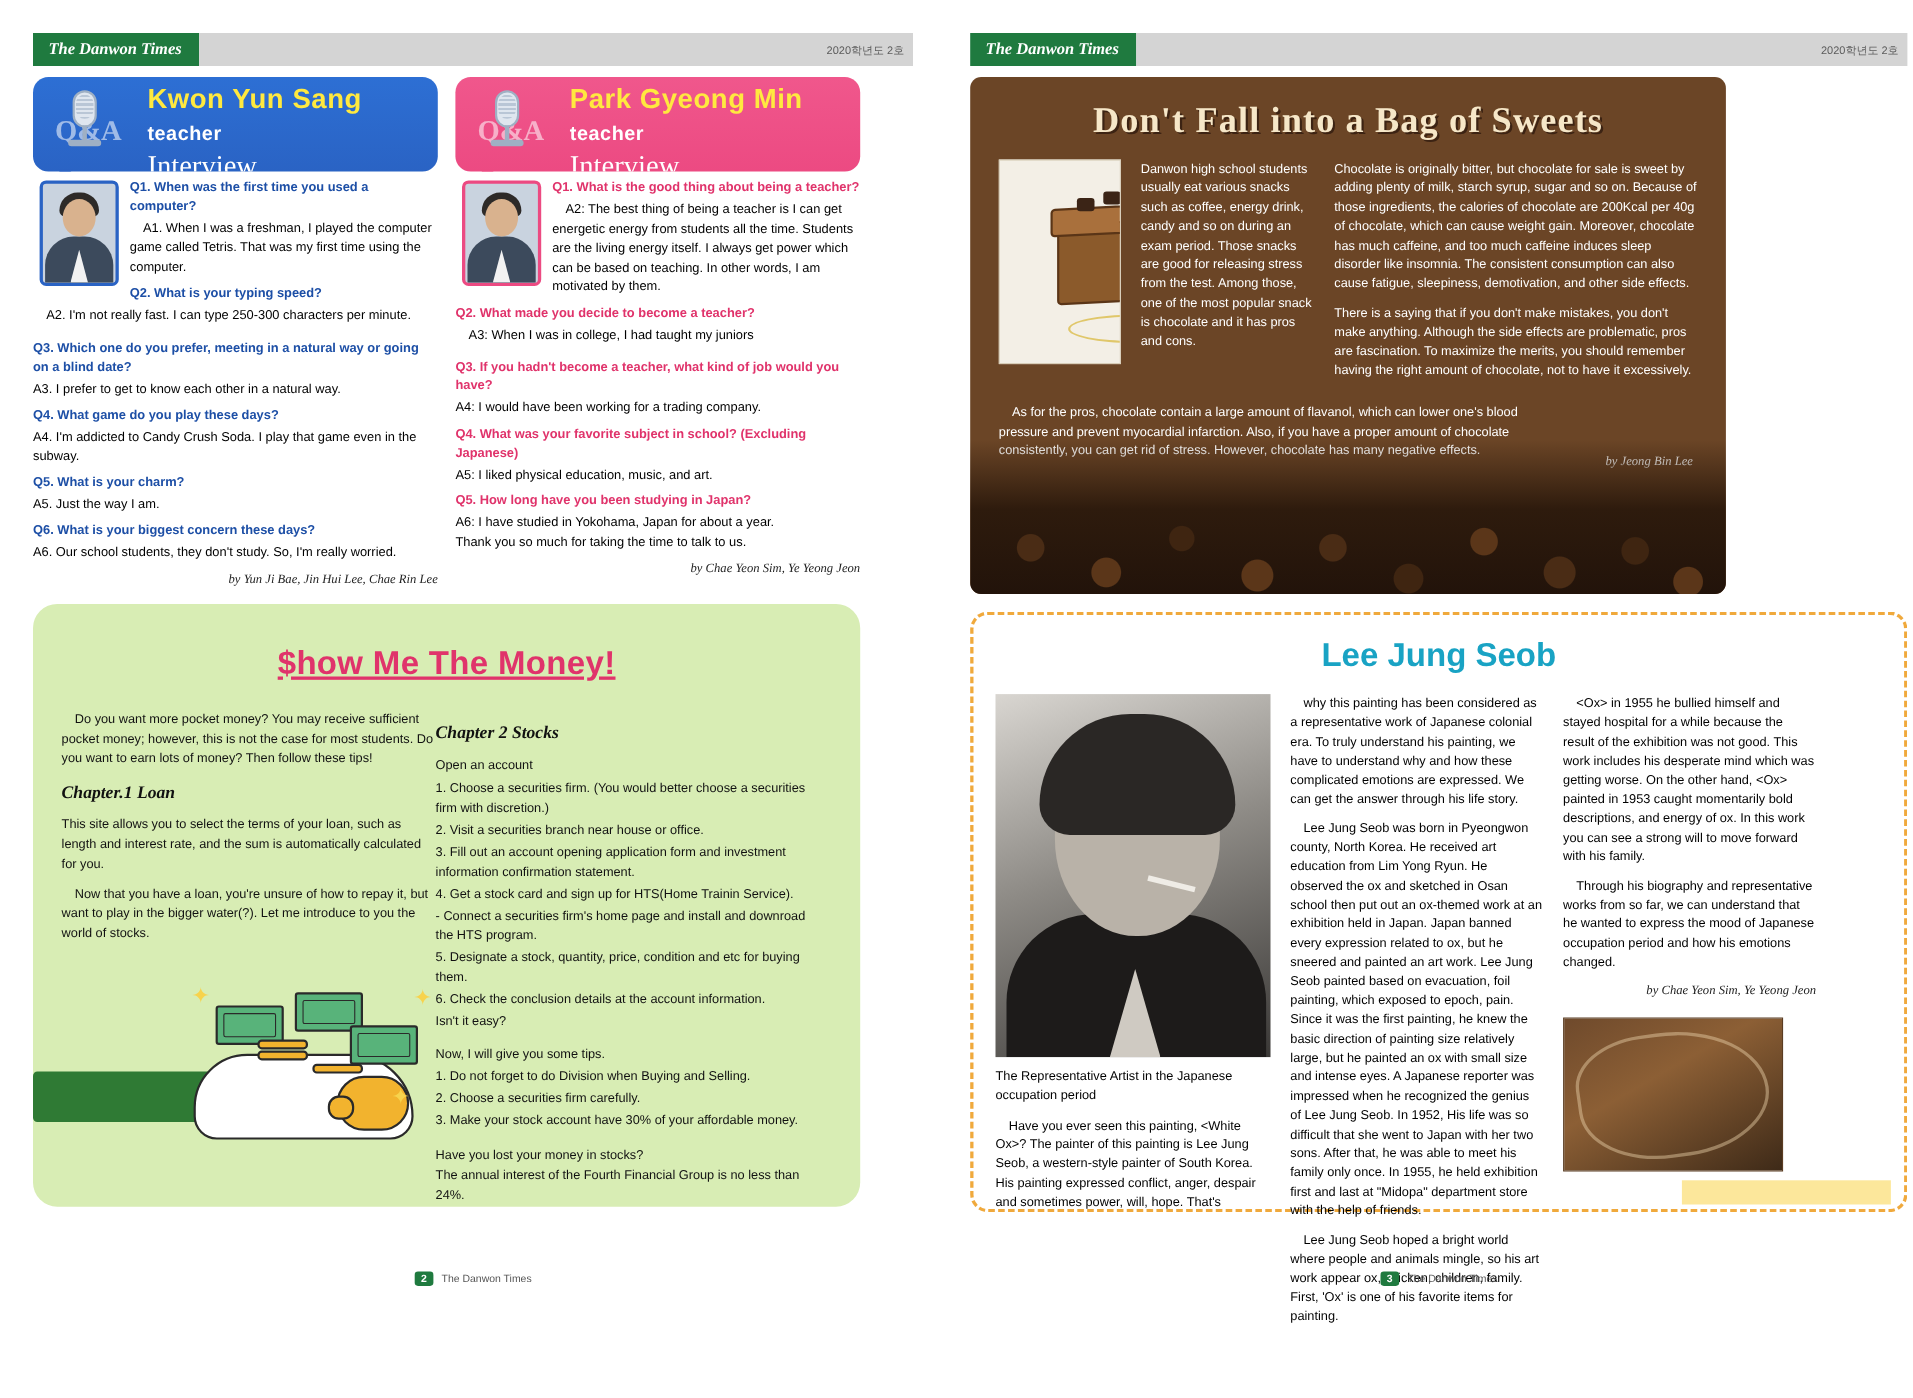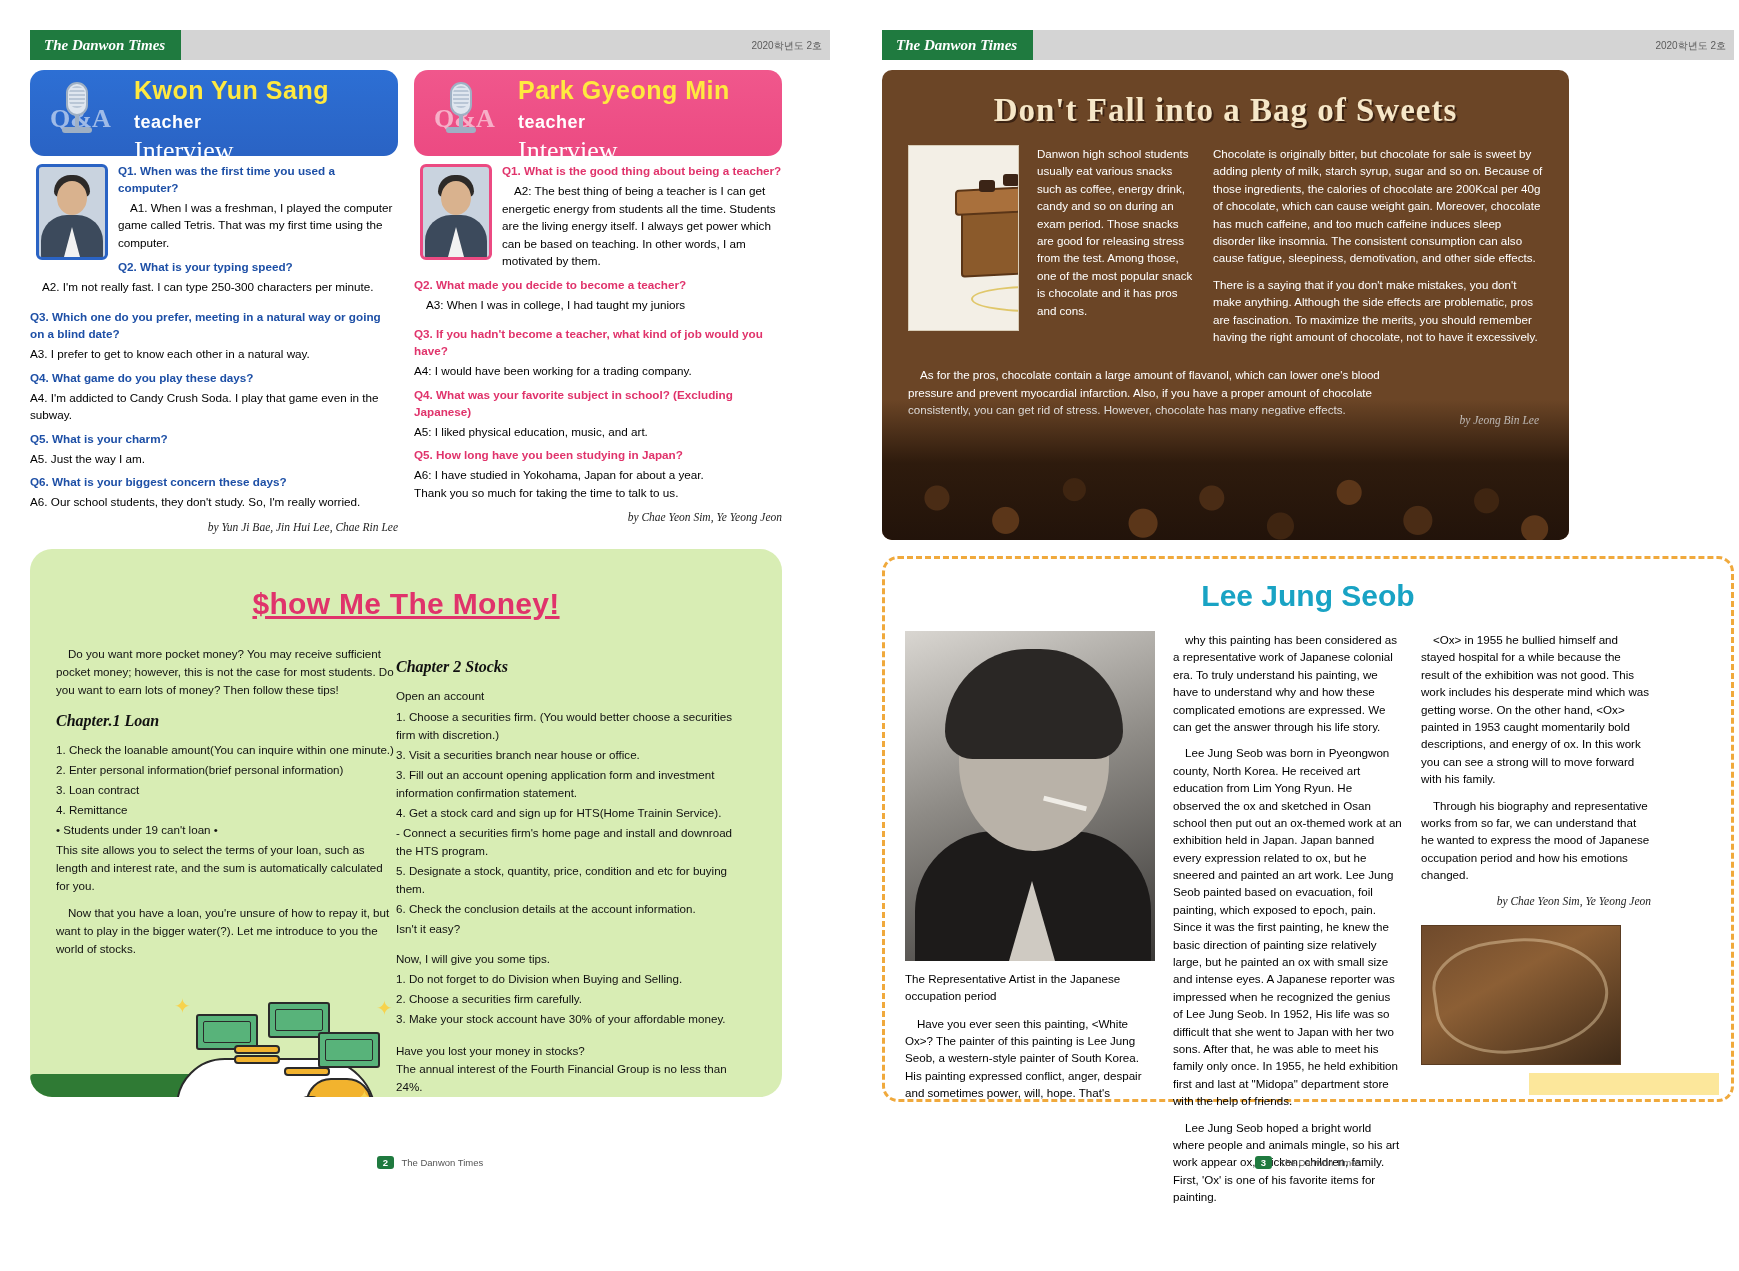--- a/index.html
+++ b/index.html
@@ -450,27 +450,20 @@
           <div class="byline">by Chae Yeon Sim, Ye Yeong Jeon</div>
         </div>
       </div>
 
       <div class="money">
         <h2>$how Me The Money!</h2>
         <div class="cols">
           <div class="c">
             <p class="indent">Do you want more pocket money? You may receive sufficient pocket money; however, this is not the case for most students. Do you want to earn lots of money? Then follow these tips!</p>
             <h3>Chapter.1 Loan</h3>
-            <ul>
-              <li>1. Check the loanable amount(You can inquire within one minute.)</li>
-              <li>2. Enter personal information(brief personal information)</li>
-              <li>3. Loan contract</li>
-              <li>4. Remittance</li>
-              <li>• Students under 19 can't loan •</li>
-            </ul>
             <p>This site allows you to select the terms of your loan, such as length and interest rate, and the sum is automatically calculated for you.</p>
             <p class="indent">Now that you have a loan, you're unsure of how to repay it, but want to play in the bigger water(?). Let me introduce to you the world of stocks.</p>
 
             <div class="illus">
               <div class="arm"></div>
               <div class="hand"></div>
               <div class="bill" style="left:140px;bottom:92px;">
                   <div class="inner"></div>
                 </div>
               <div class="bill" style="left:212px;bottom:104px;">
@@ -487,21 +480,21 @@
               <span class="sparkle" style="left:320px;bottom:118px;">✦</span>
               <span class="sparkle" style="left:300px;bottom:28px;">✦</span>
             </div>
           </div>
 
           <div class="c">
             <h3>Chapter 2 Stocks</h3>
             <p style="margin-bottom:3px;">Open an account</p>
             <ul>
               <li>1. Choose a securities firm. (You would better choose a securities firm with discretion.)</li>
-              <li>3. Visit a securities branch near house or office.</li>
+              <li>2. Visit a securities branch near house or office.</li>
               <li>3. Fill out an account opening application form and investment information confirmation statement.</li>
               <li>4. Get a stock card and sign up for HTS(Home Trainin Service).</li>
               <li>    - Connect a securities firm's home page and install and downroad the HTS program.</li>
               <li>5. Designate a stock, quantity, price, condition and etc for buying them.</li>
               <li>6. Check the conclusion details at the account information.</li>
               <li>Isn't it easy?</li>
             </ul>
             <p style="margin-top:12px;margin-bottom:2px;">Now, I will give you some tips.</p>
             <ul>
               <li>1. Do not forget to do Division when Buying and Selling.</li>

